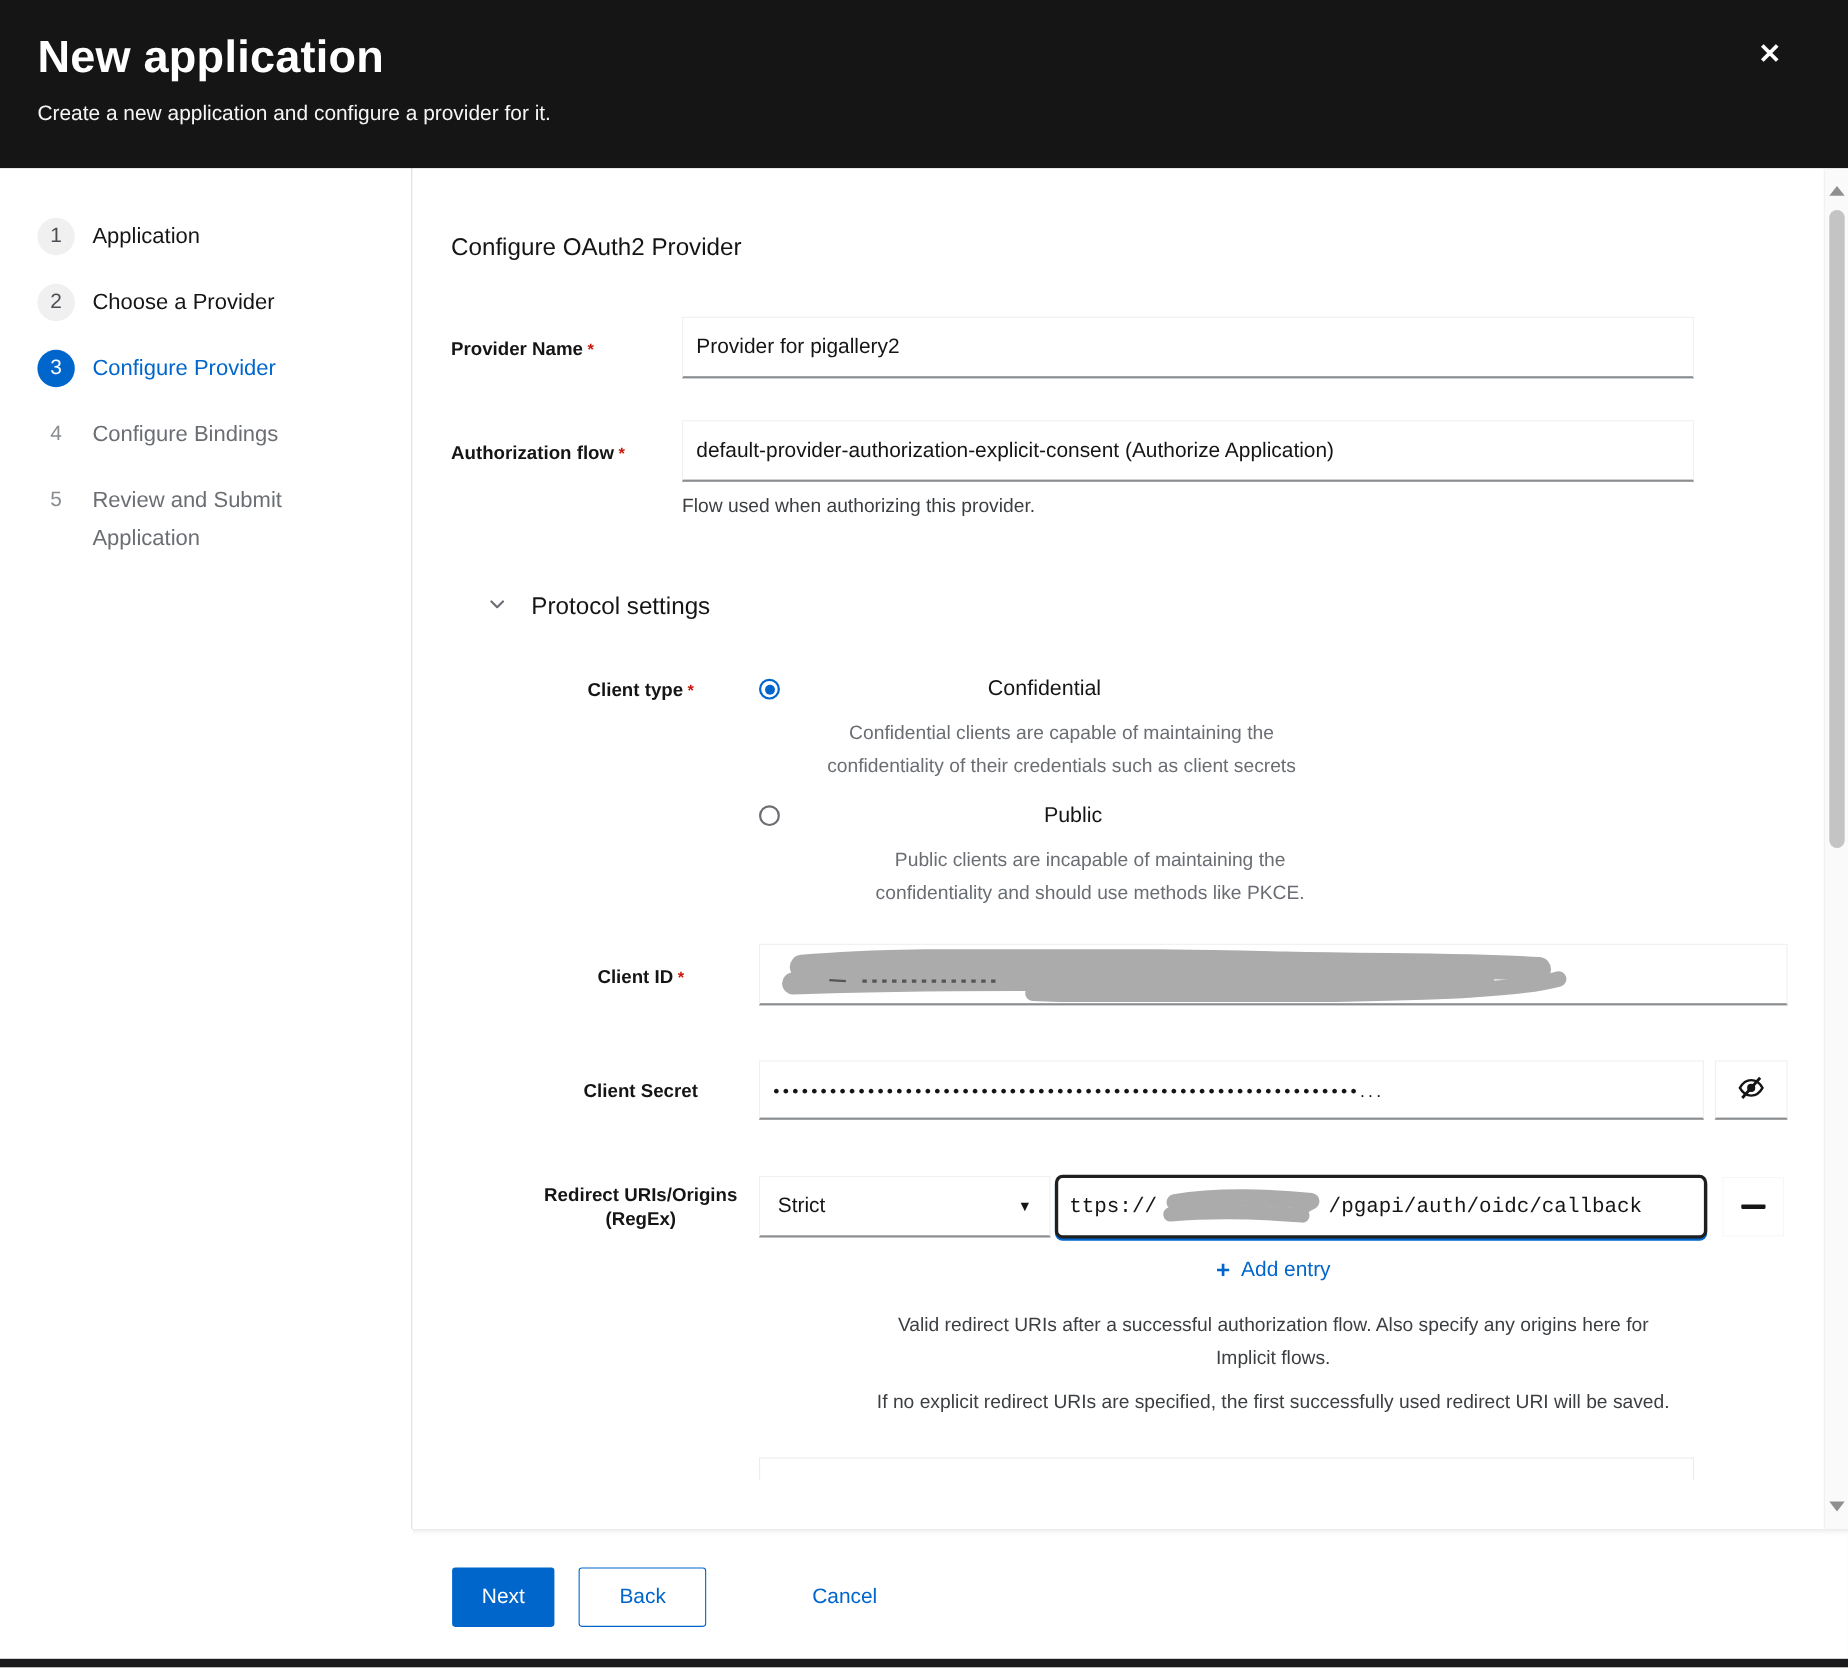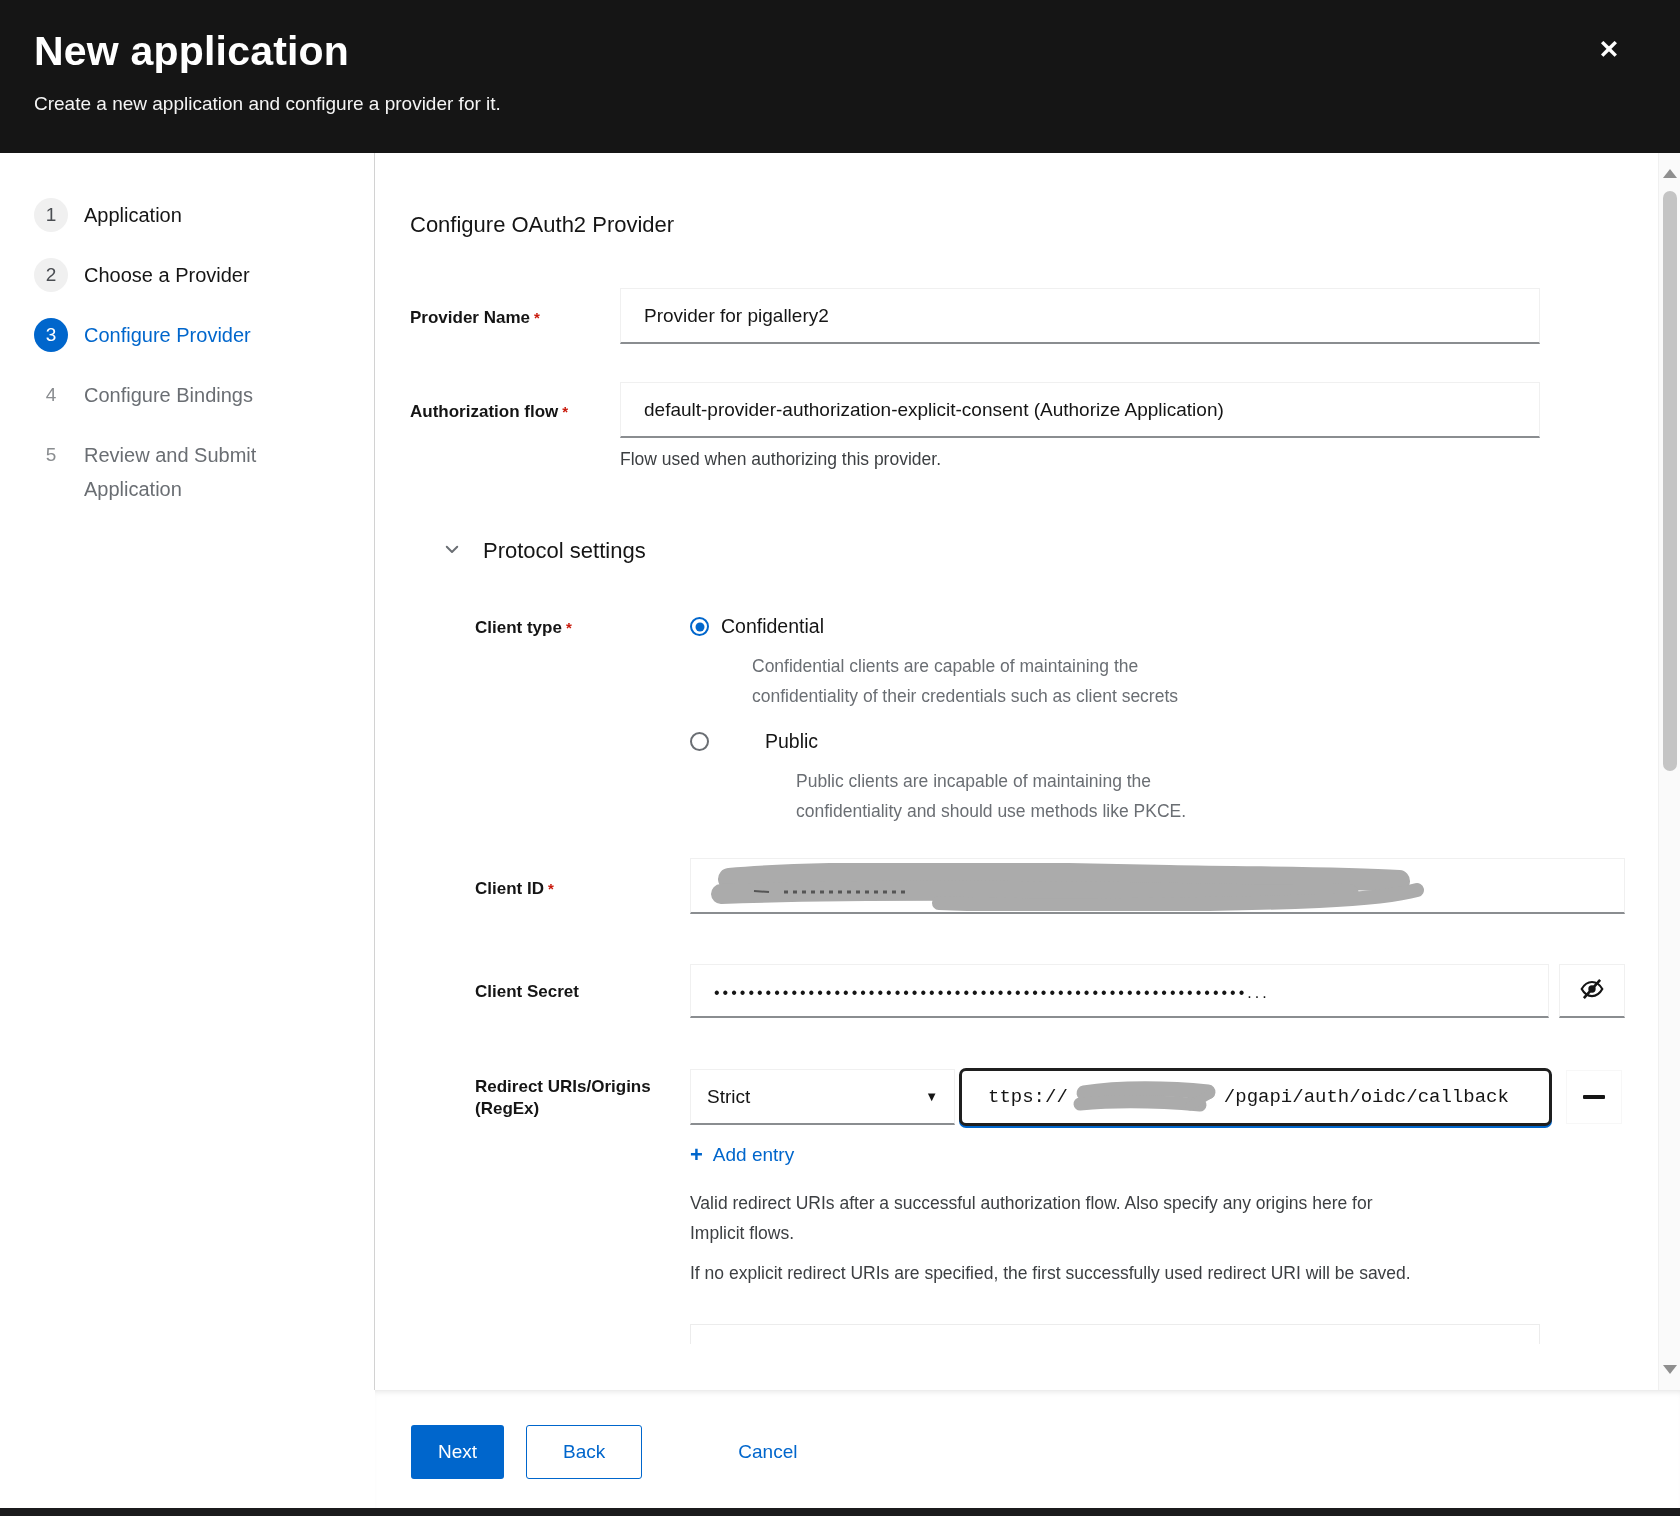--- a/index.html
+++ b/index.html
@@ -45,36 +45,36 @@
   }
   .content-heading { font-size:22px; font-weight:500; color:#151515; }
 
   .form-row { display:flex; }
   .form-label { width:210px; flex-shrink:0; font-size:17px; font-weight:600; color:#151515; padding-top:19px; line-height:22px; }
   .required { color:#c9190b; font-size:15px; margin-left:4px; }
   .form-control { flex:1; max-width:920px; }
 
   .pf-input {
     background:#fff; border:1px solid #f0f0f0; border-bottom:2px solid #8a8d90;
-    height:56px; display:flex; align-items:center; padding:0 23px;
+    height:56px; display:flex; align-items:center; padding:0 12px;
     font-size:19px; color:#151515; width:100%;
   }
   .helper-text { margin-top:10px; font-size:17.5px; color:#3c3f42; line-height:22px; }
 
   .row-provider { margin-top:50px; }
   .row-auth { margin-top:38px; }
 
   
   .section-toggle { margin-top:68px; display:flex; align-items:center; padding-left:33px; cursor:pointer; }
   .section-toggle svg { flex-shrink:0; }
   .section-title { font-size:22px; font-weight:500; color:#151515; margin-left:22px; }
 
   
   .inner-form { margin-left:65px; }
-  .inner-row { display:flex; }
+  .inner-row { display:flex;text-align:center; }
   .inner-label { width:215px; flex-shrink:0; font-size:17px; font-weight:600; color:#151515; line-height:22px; }
   .inner-control { flex:1; max-width:935px; }
 
   .row-clienttype { margin-top:50px; }
   .row-clienttype .inner-label { padding-top:3px; }
   .radio-option { display:flex; align-items:flex-start; }
   .radio-option + .radio-option { margin-top:18px;gap:44px; }
   .radio-circle {
     width:19px; height:19px; border-radius:50%; border:2px solid #6a6e73;
     margin:3px 12px 0 0; flex-shrink:0; background:#fff; position:relative; cursor:pointer;
@@ -109,21 +109,21 @@
   .mode-select {
     width:265px; height:56px; background:#fff; cursor:pointer;
     border:1px solid #f0f0f0; border-bottom:2px solid #8a8d90;
     display:flex; align-items:center; justify-content:space-between; padding:0 16px;
     font-size:19px; color:#151515; flex-shrink:0;
   }
   .caret { font-size:13px; color:#151515; }
   .uri-input {
     margin-left:4px; width:593px; height:58px; flex-shrink:0;
     border:3px solid #1f1f1f; border-radius:7px; box-shadow:0 2px 0 0 #0066cc;
-    background:#fff; display:flex; align-items:center; padding:0 26px;
+    background:#fff; display:flex; align-items:center; padding:0 10px;
     font-family:"Liberation Mono","DejaVu Sans Mono",monospace; font-size:19px;
     white-space:nowrap; overflow:hidden; color:#151515;
   }
   .uri-input svg { margin:0 2px; flex-shrink:0; }
   .remove-btn {
     margin-left:14px; width:56px; height:54px; background:#fff; border:1px solid #f7f7f7;
     display:flex; align-items:center; justify-content:center; cursor:pointer;
   }
   .minus-bar { width:22px; height:4px; background:#151515; border-radius:1px; }
 

